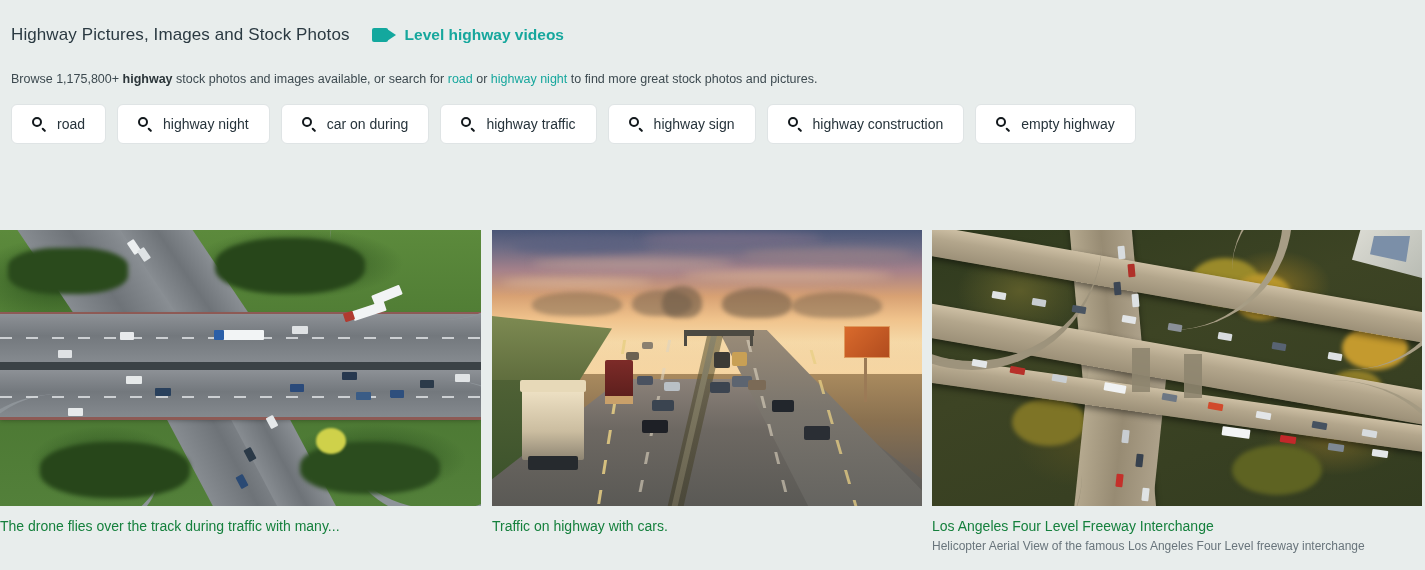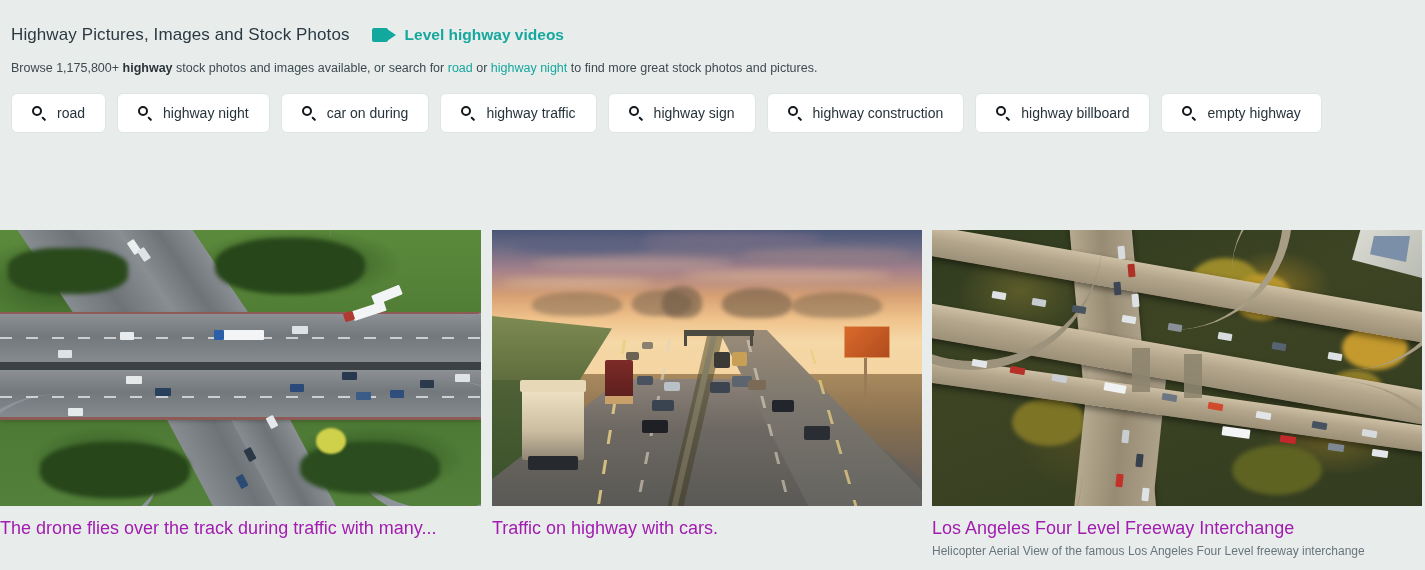--- a/index.html
+++ b/index.html
@@ -57,21 +57,21 @@
   .videos-link-text {
     font-size: 15.5px;
     font-weight: bold;
     color: #16a79d;
     white-space: nowrap;
   }
 
   
   .browse-line {
     padding: 0 0 0 11px;
-    margin-top: 21px;
+    margin-top: 32px;
     font-size: 12.5px;
     color: #3d4a50;
     white-space: nowrap;
   }
   .browse-line b { font-weight: bold; color: #2b3539; }
   .browse-line a {
     color: #16a79d;
     text-decoration: none;
     cursor: pointer;
   }
@@ -131,22 +131,22 @@
   .card { position: absolute; top: 0; }
   .thumb {
     height: 276px;
     width: 100%;
     overflow: hidden;
     position: relative;
     background: #9aa3a8;
   }
   .caption-area { padding-top: 12px; }
   .caption {
-    font-size: 18px;
-    color: #a21caf;
+    font-size: 14px;
+    color: #15803d;
     white-space: nowrap;
     overflow: hidden;
   }
   .subcaption {
     font-size: 12px;
     color: #69757c;
     margin-top: 5px;
     white-space: nowrap;
     overflow: hidden;
   }
@@ -308,26 +308,20 @@
       <span class="chip-label">highway sign</span>
     </div>
 
     <div class="chip">
       <span class="mag">
           <i></i>
         </span>
       <span class="chip-label">highway construction</span>
     </div>
 
-    <div class="chip">
-      <span class="mag">
-          <i></i>
-        </span>
-      <span class="chip-label">highway billboard</span>
-    </div>
 
     <div class="chip">
       <span class="mag">
           <i></i>
         </span>
       <span class="chip-label">empty highway</span>
     </div>
 
   </div>
 

